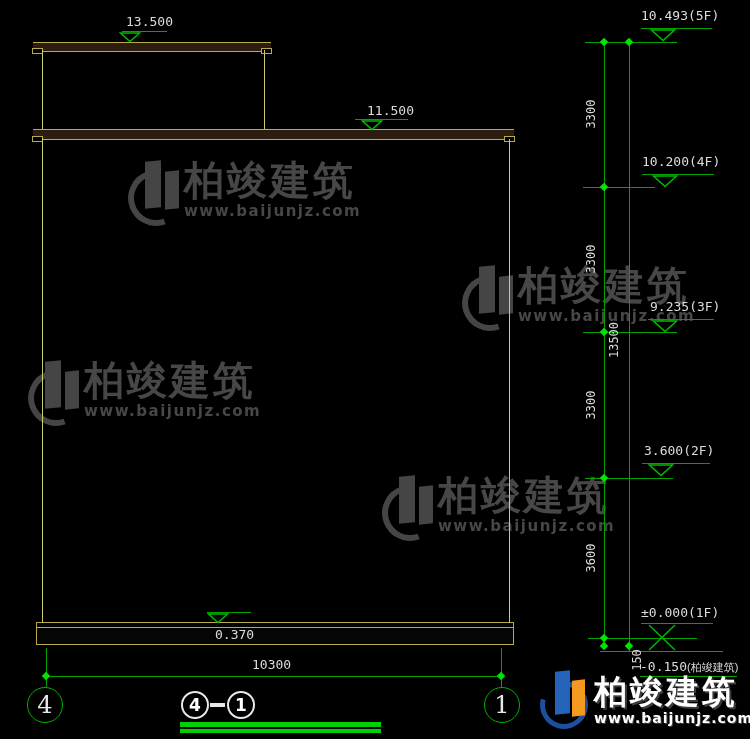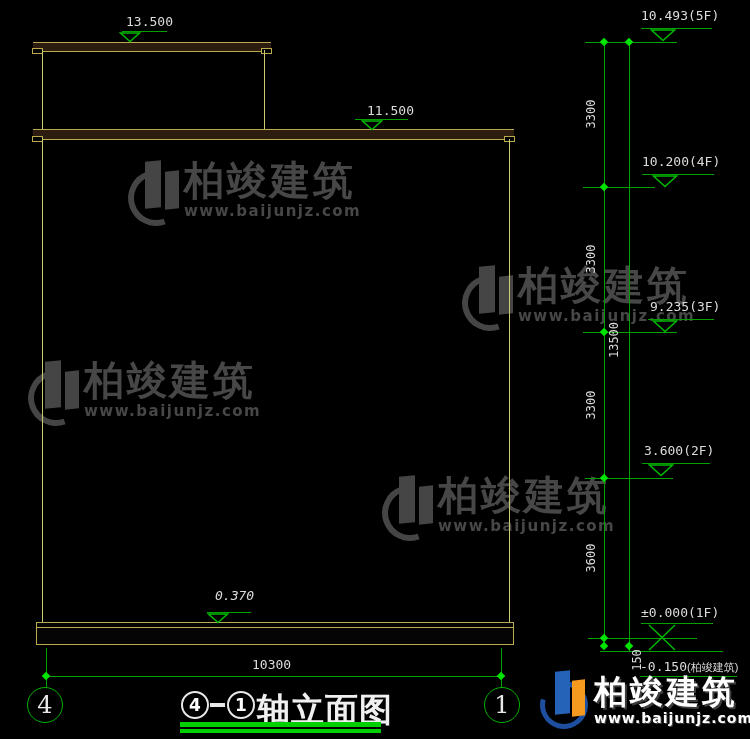--- a/index.html
+++ b/index.html
@@ -126,21 +126,21 @@
   <svg class="tri" style="left:119px;top:32px;" width="22" height="11" viewBox="0 0 22 11">
     <path d="M1.5 1 H20.5 L11 9.5 Z" fill="none" stroke="#00b800" stroke-width="1.5"></path>
     </svg>
 
   <div class="ct" style="left:367px;top:104px;">11.500</div>
   <div class="gl" style="left:355px;top:119px;width:53px;height:1px;"></div>
   <svg class="tri" style="left:361px;top:120px;" width="22" height="11" viewBox="0 0 22 11">
     <path d="M1.5 1 H20.5 L11 9.5 Z" fill="none" stroke="#00b800" stroke-width="1.5"></path>
     </svg>
 
-  <div class="ct" style="left:215px;top:589px;font-style:italic;">0.370</div>
+  <div class="ct" style="left:215px;top:628px;">0.370</div>
   <div class="gl" style="left:207px;top:612px;width:44px;height:1px;"></div>
   <svg class="tri" style="left:207px;top:613px;" width="22" height="11" viewBox="0 0 22 11">
     <path d="M1.5 1 H20.5 L11 9.5 Z" fill="none" stroke="#00b800" stroke-width="1.5"></path>
     </svg>
 
   <div class="gl" style="left:604px;top:42px;width:1px;height:604px;"></div>
   <div class="gl" style="left:629px;top:42px;width:1px;height:609px;"></div>
 
   <div class="gl" style="left:585px;top:42px;width:92px;height:1px;"></div>
   <div class="gl" style="left:583px;top:187px;width:72px;height:1px;"></div>
@@ -205,21 +205,20 @@
   <div class="gl" style="left:46px;top:676px;width:456px;height:1px;"></div>
   <div class="tick" style="left:43px;top:673px;"></div>
   <div class="tick" style="left:498px;top:673px;"></div>
   <div class="ct" style="left:252px;top:658px;text-align:center;">10300</div>
   <div class="bubble" style="left:27px;top:687px;">4</div>
   <div class="bubble" style="left:484px;top:687px;">1</div>
 
   <div class="tbubble" style="left:181px;top:691px;">4</div>
   <div class="abs" style="left:210px;top:703px;width:15px;height:4px;background:#e8e8e8;"></div>
   <div class="tbubble" style="left:227px;top:691px;">1</div>
-  <div class="title-cjk" style="left:257px;top:688px;">轴立面图</div>
   <div class="abs" style="left:180px;top:722px;width:201px;height:5px;background:#00cf00;"></div>
   <div class="abs" style="left:180px;top:729px;width:201px;height:4px;background:#00cf00;"></div>
 
   <div class="fl" style="left:540px;top:668px;">
     <div class="fl-logo">
       <div class="fl-arc"></div>
         <div class="fl-b1"></div>
         <div class="fl-b2"></div>
     </div>
     <div style="margin-top:6px;">

